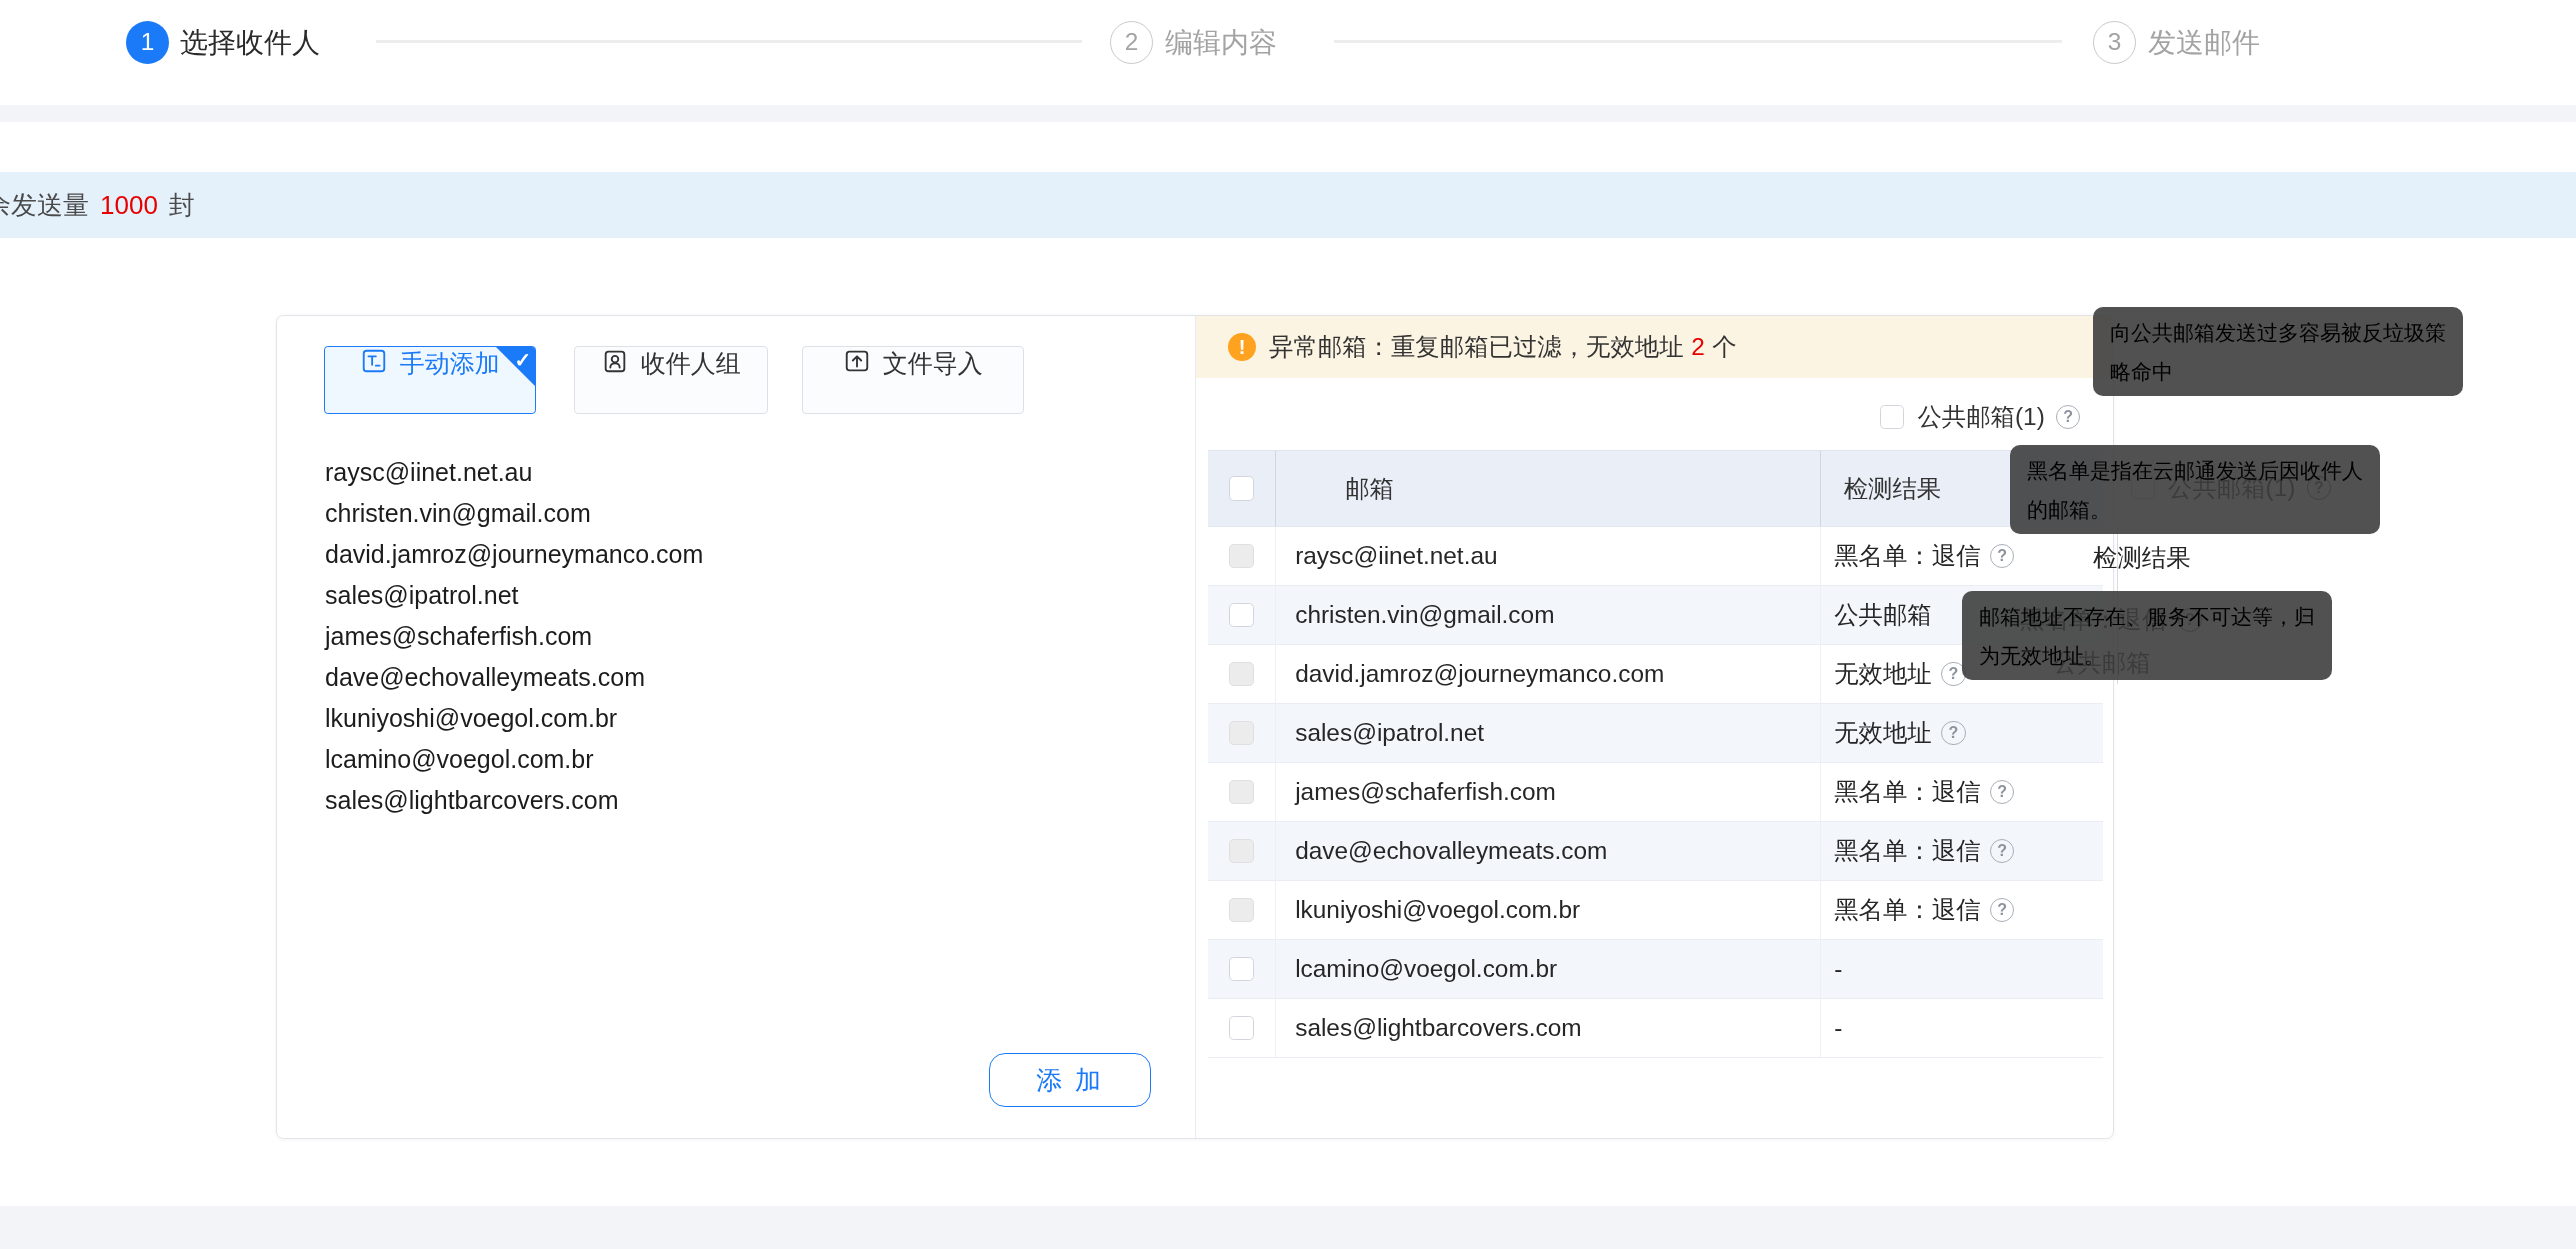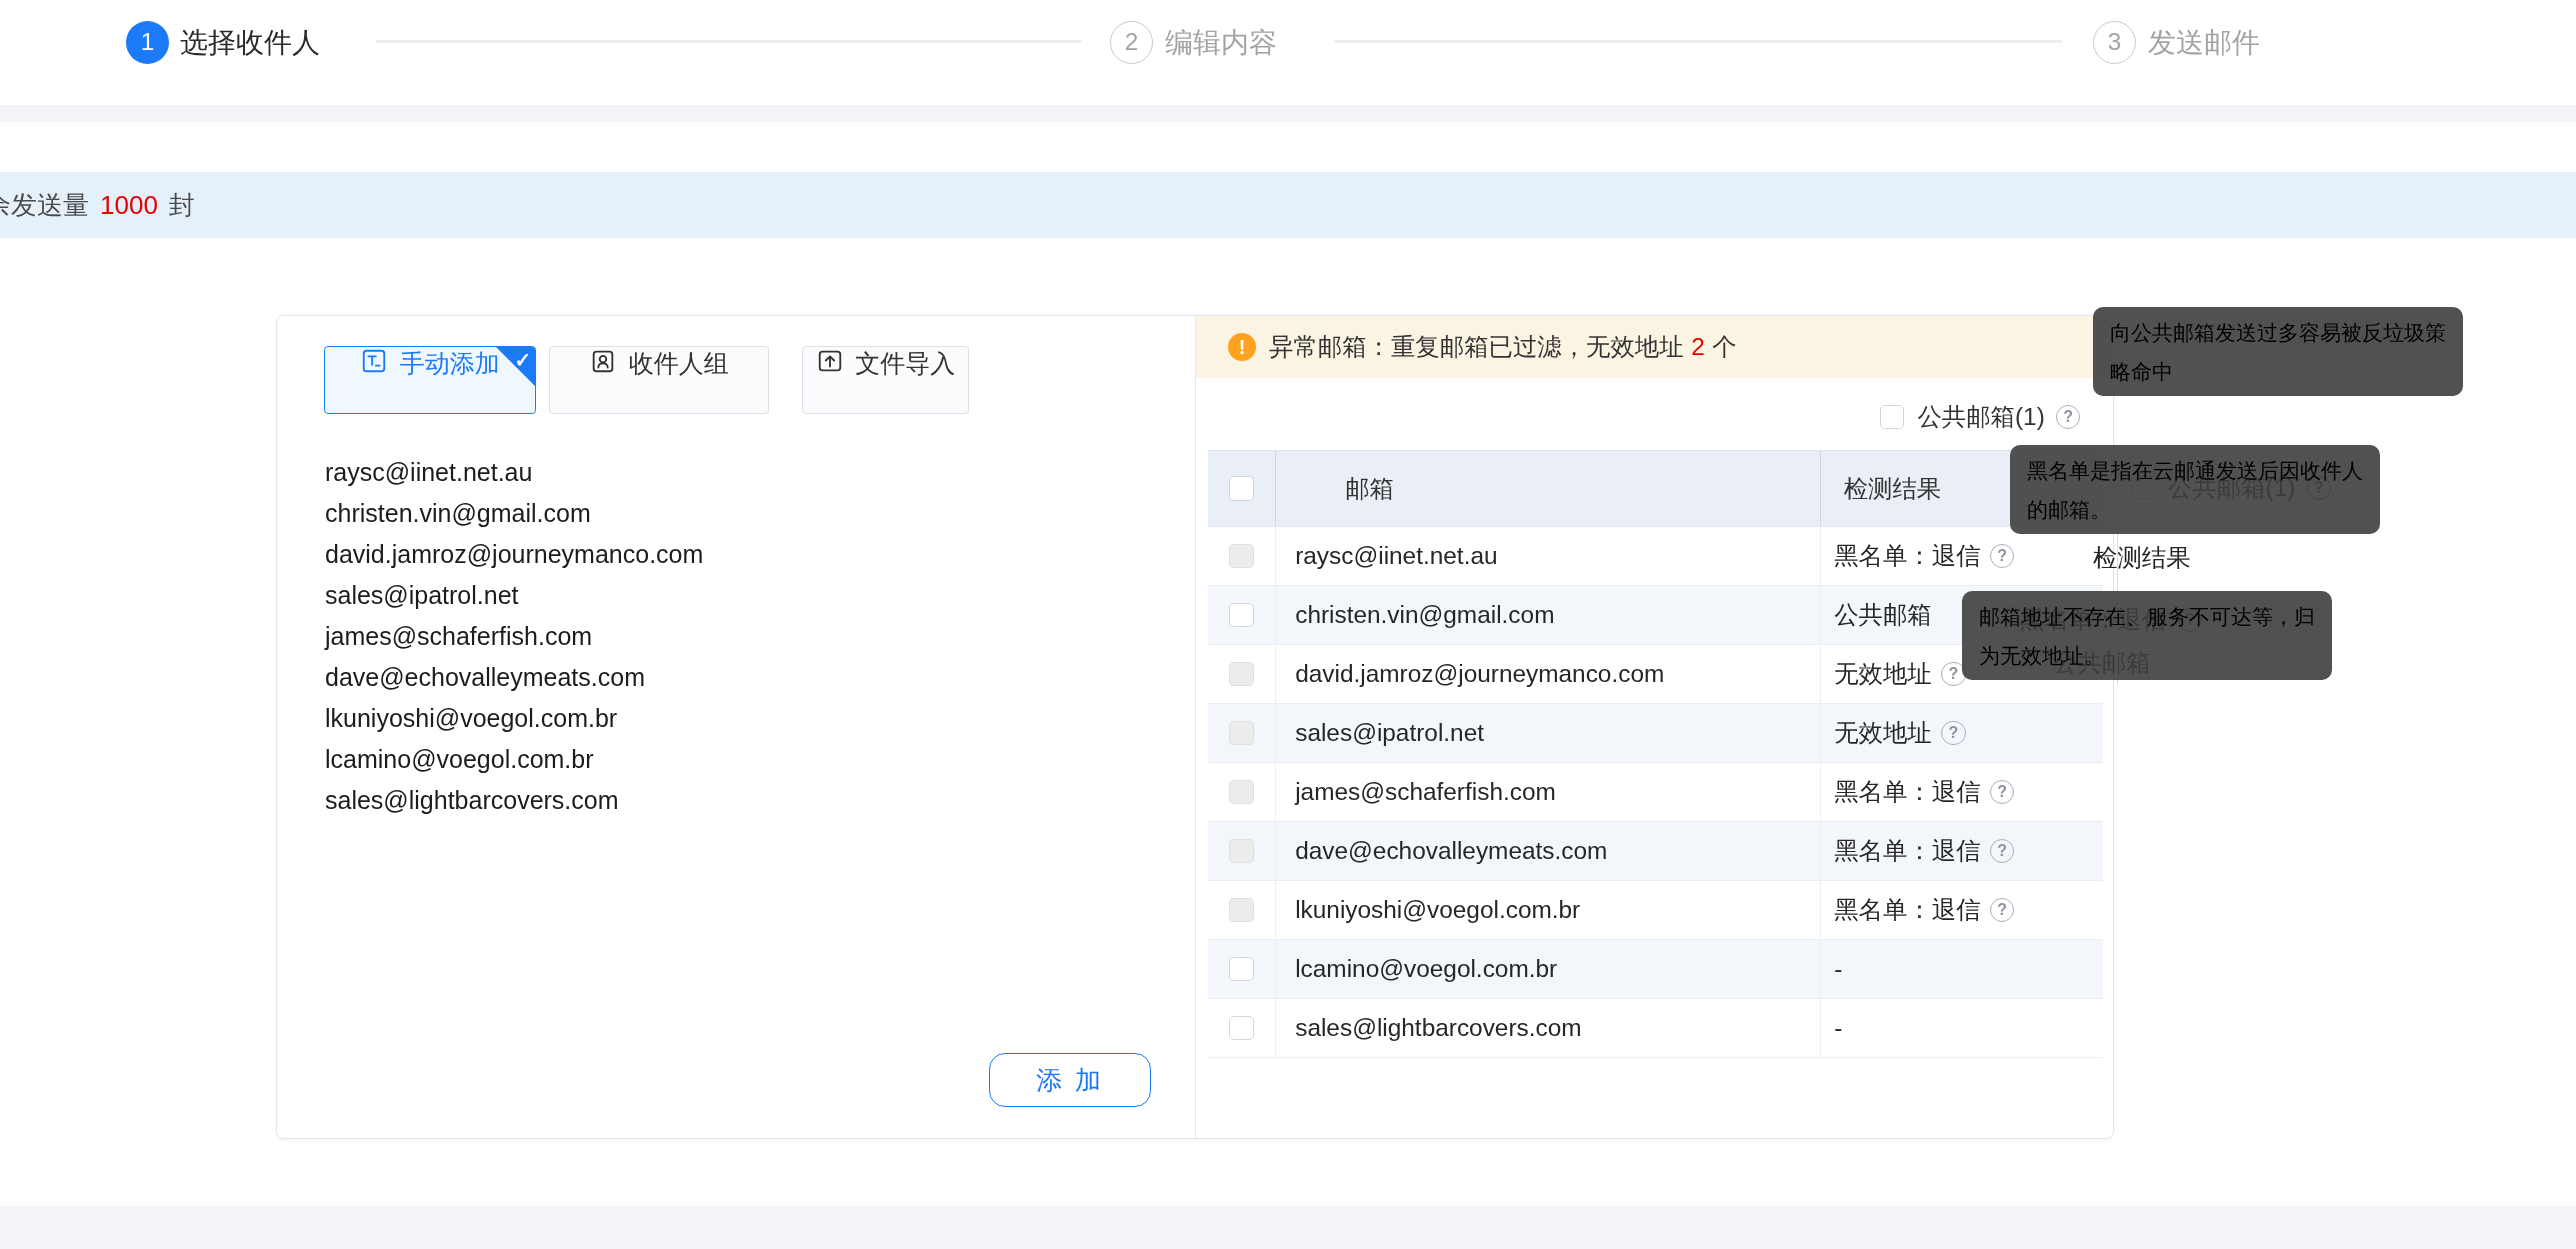--- a/index.html
+++ b/index.html
@@ -28,21 +28,21 @@
   .card{position:absolute;left:276px;top:315px;width:1838px;height:824px;background:#fff;
     border:0.9px solid #e1e5ea;border-radius:7.5px;box-shadow:0 0.9px 3.8px rgba(31,45,61,.05);box-sizing:border-box}
   .left-pane{position:absolute;left:0;top:0;bottom:0;width:919px;border-right:0.9px solid #e7eaee;box-sizing:border-box}
   .right-pane{position:absolute;left:919px;top:0;right:0;bottom:0}
   
   .tab{position:absolute;top:30px;height:68px;display:flex;justify-content:center;
     gap:11.3px;font-size:25px;border-radius:3.8px;border:0.9px solid #dde1e7;background:#fbfcfd;color:#333;
     box-sizing:border-box;cursor:pointer;overflow:hidden}
   .tab svg{width:28px;height:28px;flex:none}
   .tab.active{border:1.9px solid #1a7af8;background:#f0f8ff;color:#1a7af8}
-  .tab1{left:47px;width:212px}.tab2{left:272px;width:220px}.tab3{left:525px;width:167px}
+  .tab1{left:47px;width:212px}.tab2{left:297px;width:194px}.tab3{left:525px;width:222px}
   .corner{position:absolute;top:0;right:0;width:0;height:0;
     border-top:39px solid #1a7af8;border-left:39px solid transparent}
   .corner-check{position:absolute;top:0.9px;right:3.8px;color:#fff;font-size:20px;font-weight:bold}
   
   .email-list{position:absolute;left:48px;top:136px;font-size:25px;line-height:41px;color:#1c1c1c}
   .add-btn{position:absolute;left:712px;top:737px;width:162px;height:54px;border:1.9px solid #1a7af8;
     border-radius:16px;background:#fff;color:#1a7af8;font-size:26px;letter-spacing:2.8px;
     display:flex;align-items:center;justify-content:center;box-sizing:border-box;cursor:pointer}
   
   .warn-bar{position:absolute;top:0;left:0;right:0;height:62px;background:#fcf4e3;border-radius:0 7.5px 0 0;

